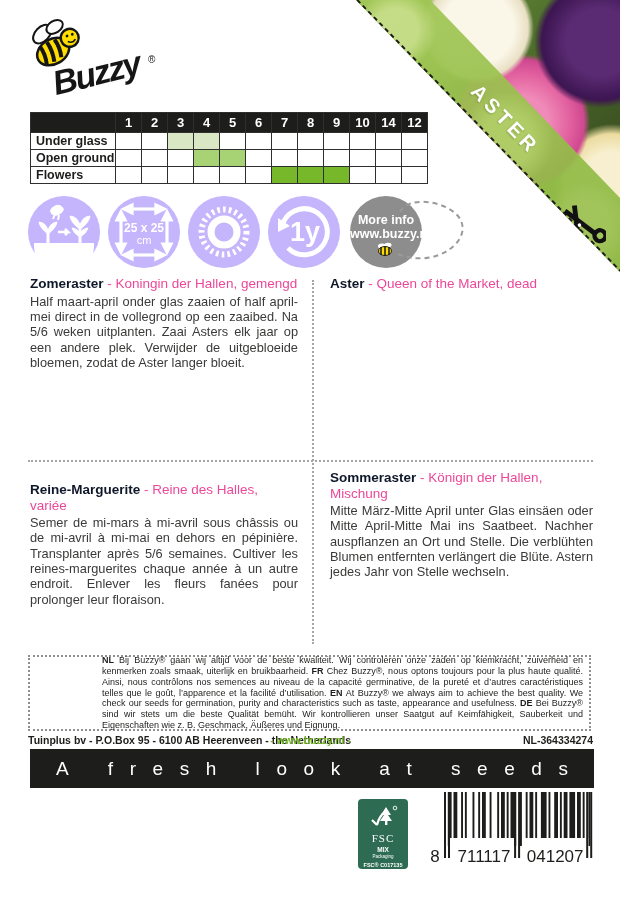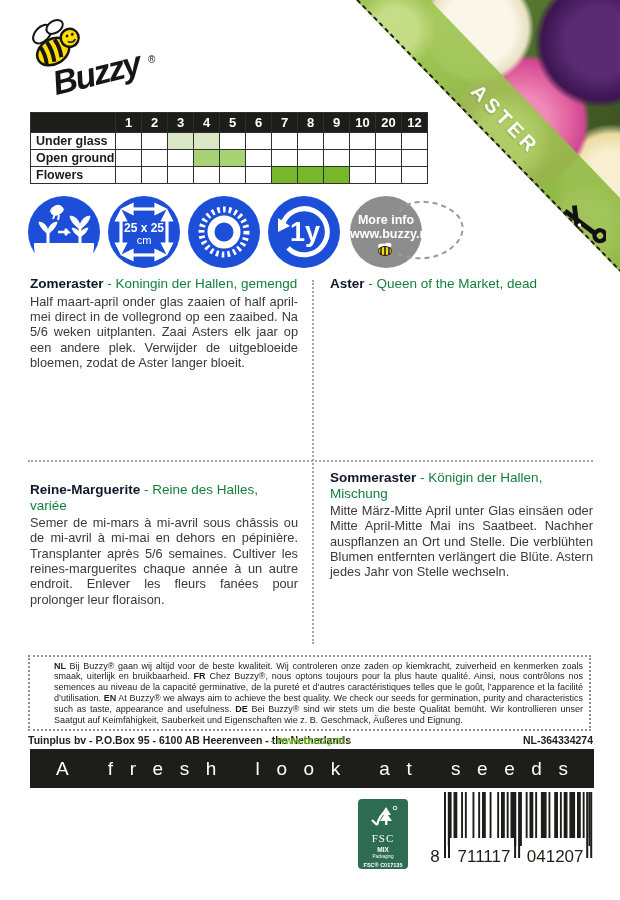--- a/index.html
+++ b/index.html
@@ -42,48 +42,48 @@
   #calendar{left:30px;top:112px;display:grid;
     grid-template-columns:84px repeat(12,25px);grid-auto-rows:auto;
     background:#2f2f2e;gap:1px;padding:1px;width:max-content;}
   #calendar .hc{background:#1d1d1b;color:#fff;font-weight:bold;font-size:13px;
     text-align:center;line-height:19px;height:19px;}
   #calendar .lc{background:#fff;color:#1d1d1b;font-weight:bold;font-size:12.5px;
     line-height:16px;height:16px;padding-left:5px;}
   #calendar .cc{background:#fff;height:16px;}
 
   
-  .circle-icon{width:72px;height:72px;border-radius:50%;background:#1d4ed8;top:196px;}
+  .circle-icon{width:72px;height:72px;border-radius:50%;background:#c4b5fd;top:196px;}
   #icon-transplant{left:28px;} #icon-spacing{left:108px;}
   #icon-sun{left:188px;} #icon-annual{left:268px;}
   #icon-info{left:350px;background:#8d8d8d;color:#fff;text-align:center;}
   #icon-info .l1{margin-top:17px;font-size:12.5px;font-weight:bold;}
   #icon-info .l2{font-size:12.5px;font-weight:bold;}
   #info-path{position:absolute;left:398px;top:178px;overflow:visible;}
 
   
   .desc{line-height:1.2;}
   .desc h3{margin:0 0 2px 0;font-size:13.5px;line-height:1.15;}
-  .desc h3 b{color:#0f172a;} .desc h3 span{color:#15803d;font-weight:normal;}
+  .desc h3 b{color:#0f172a;} .desc h3 span{color:#ec4899;font-weight:normal;}
   .desc p{margin:0;font-size:12.8px;color:#3a3a39;text-align:justify;line-height:1.2;}
   #desc-nl{left:30px;top:276px;width:268px;}
   #desc-en{left:330px;top:276px;width:263px;}
   #desc-fr{left:30px;top:470px;width:268px;margin-top:12px;}
   #desc-de{left:330px;top:470px;width:263px;}
   #sep-v{left:312px;top:280px;height:364px;border-left:2px dotted #a5a5a5;width:0;}
   #sep-h{left:28px;top:460px;width:565px;border-top:2px dotted #a5a5a5;height:0;}
 
   
   #fineprint{left:28px;top:655px;width:563px;height:76px;border:2px dotted #8f8f8f;
     display:flex;align-items:center;padding:3px 6px;box-sizing:border-box;background:#fff;}
   #nongmo{width:60px;height:62px;background:#7b7b7b;border-radius:9px;flex:none;
     color:#fff;text-align:center;font-weight:bold;font-size:14px;line-height:14px;}
   #nongmo svg{margin-top:6px;}
   #fineprint .fp-text{flex:1;padding-left:18px;font-size:9px;line-height:1.2;
-    color:#1d1d1b;text-align:justify;}
+    color:#1d1d1b;text-align:justify;margin-left:48px;}
 
   
   #address-row{left:28px;top:734px;width:565px;font-size:10.5px;font-weight:bold;color:#1d1d1b;}
   #address-row .site{position:absolute;left:0;width:100%;text-align:center;color:#76b82a;}
   #address-row .code{position:absolute;right:0;top:0;text-align:right;}
   #slogan-bar{left:30px;top:749px;width:564px;height:39px;background:#1d1d1b;
     display:flex;align-items:center;justify-content:space-between;
     padding:0 26px;box-sizing:border-box;}
   #slogan-bar span{color:#fff;font-size:19px;font-weight:normal;}
   #slogan-bar .sp{width:6px;}
@@ -138,21 +138,21 @@
     <div class="hc">1</div>
     <div class="hc">2</div>
     <div class="hc">3</div>
     <div class="hc">4</div>
     <div class="hc">5</div>
     <div class="hc">6</div>
     <div class="hc">7</div>
     <div class="hc">8</div>
     <div class="hc">9</div>
     <div class="hc">10</div>
-    <div class="hc">20</div>
+    <div class="hc">14</div>
     <div class="hc">12</div>
     <div class="lc">Under glass</div>
     <div class="cc" style="background: rgb(255, 255, 255);"></div>
     <div class="cc" style="background: rgb(255, 255, 255);"></div>
     <div class="cc" style="background: rgb(217, 231, 196);"></div>
     <div class="cc" style="background: rgb(217, 231, 196);"></div>
     <div class="cc" style="background: rgb(255, 255, 255);"></div>
     <div class="cc" style="background: rgb(255, 255, 255);"></div>
     <div class="cc" style="background: rgb(255, 255, 255);"></div>
     <div class="cc" style="background: rgb(255, 255, 255);"></div>

